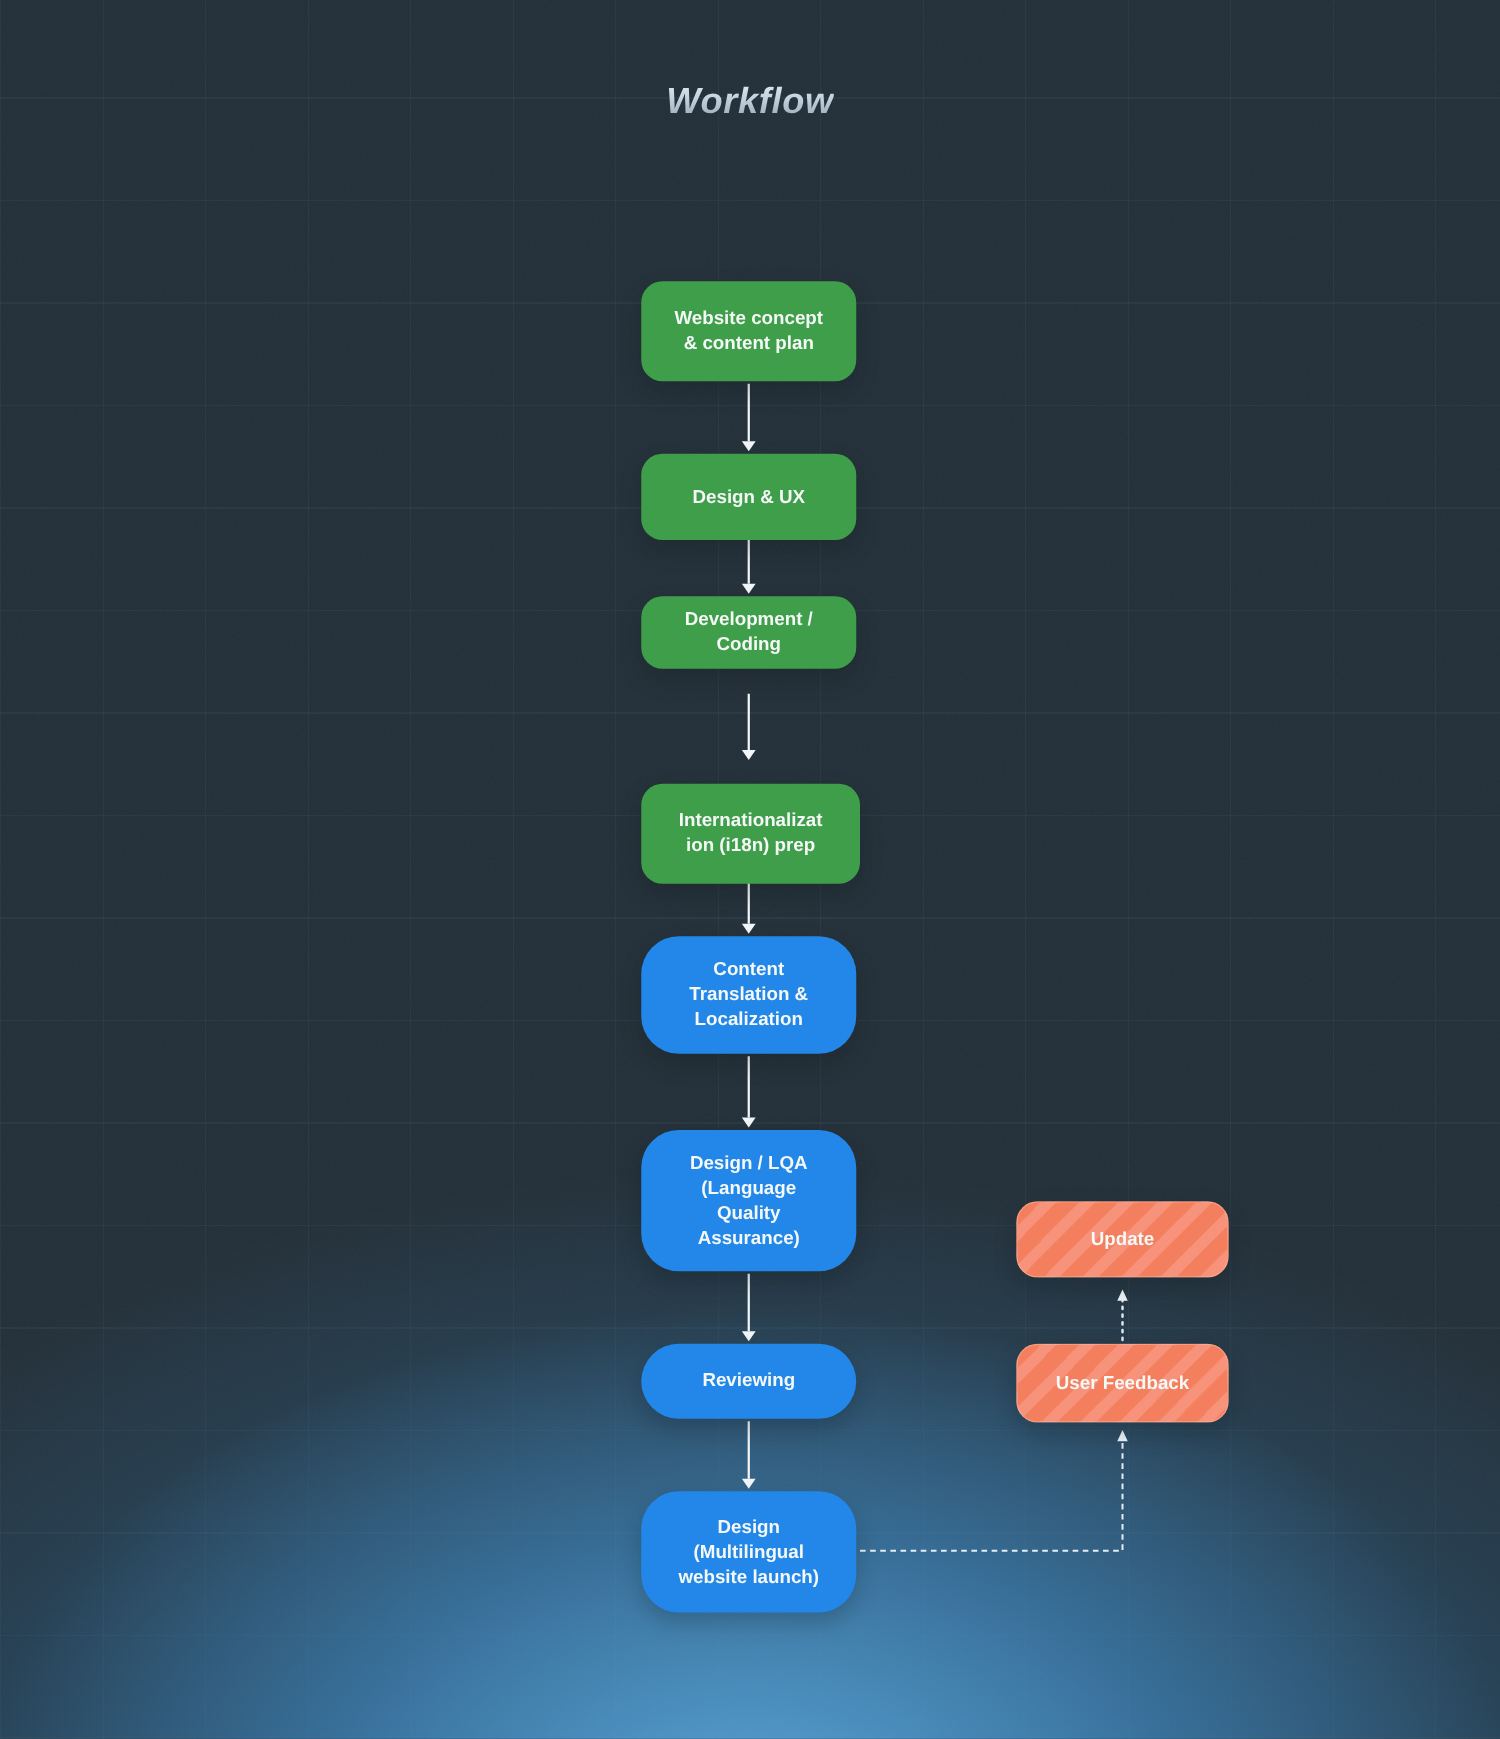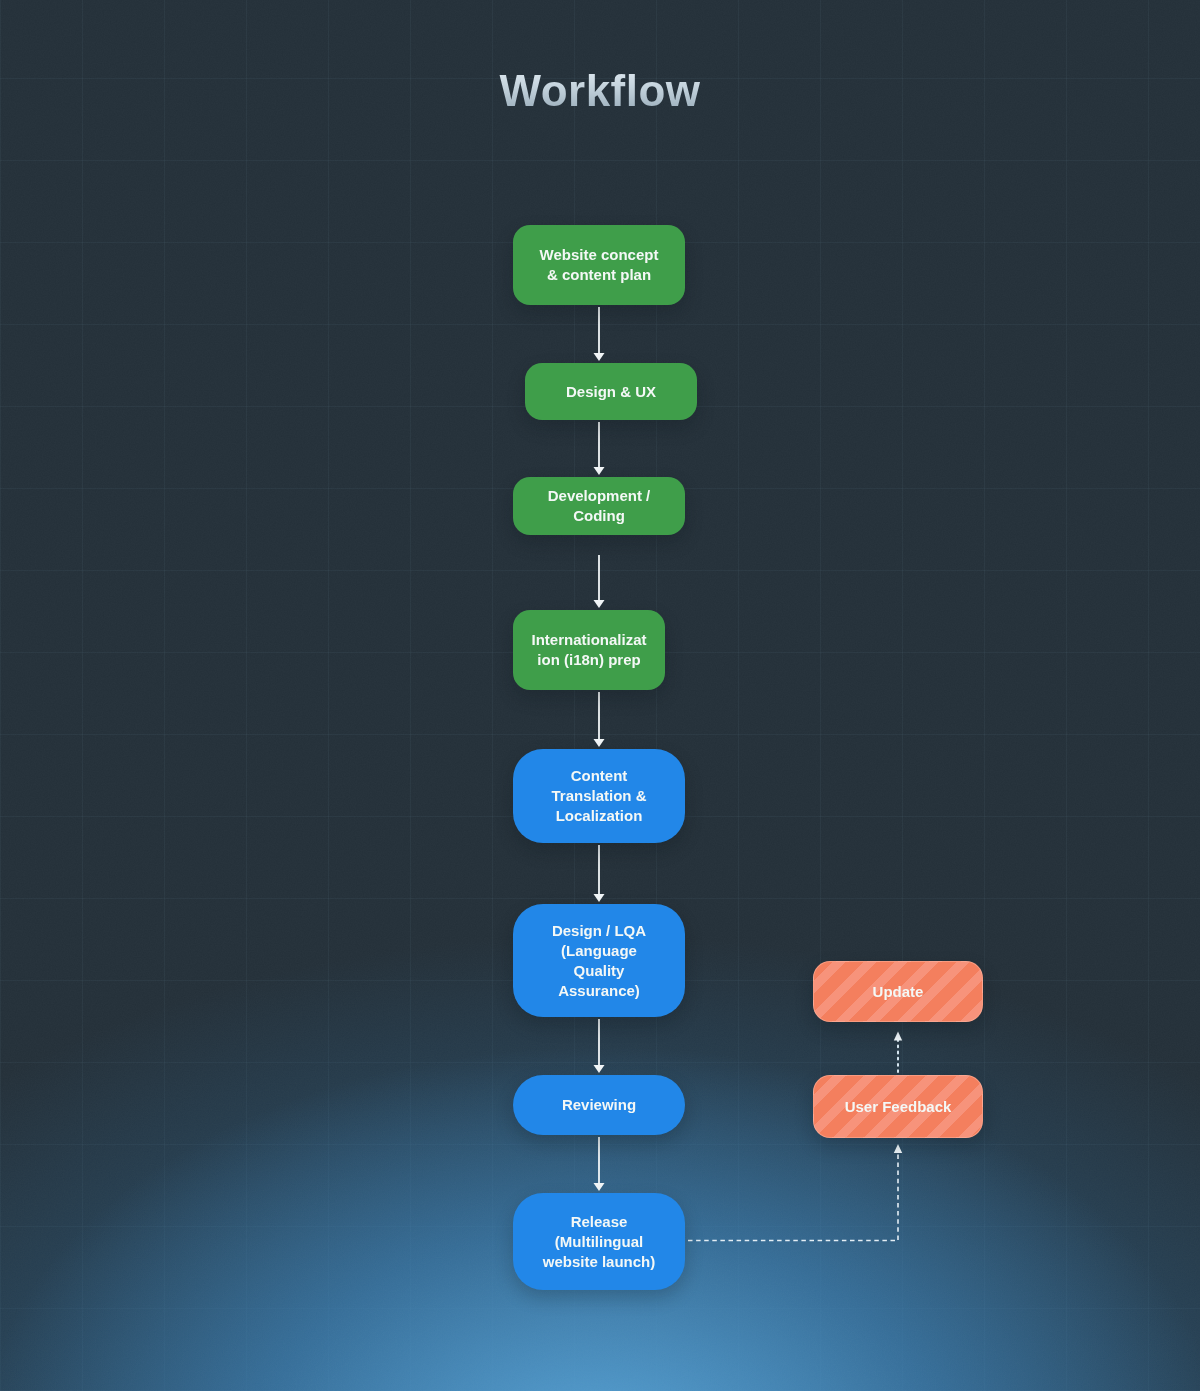--- a/index.html
+++ b/index.html
@@ -22,25 +22,26 @@
   }
   .title-wrap {
     position: absolute; top: 62px; left: 0; width: 100%;
     text-align: center; line-height: 1.32; letter-spacing: 0.5px;
   }
   .title-line1 {
     font-size: 41px; font-weight: 700; color: #f6fafc;
     text-shadow: 0 2px 6px rgba(0,0,0,0.25);
   }
   .title-line2 {
-    font-size: 44px; font-weight: 700;
+    font-size: 29px; font-weight: 700;
     background: linear-gradient(180deg, #eaf2f8 0%, #c2d1db 45%, #8ca1b0 100%);
     -webkit-background-clip: text; background-clip: text;
     -webkit-text-fill-color: transparent; color: transparent;
     display: inline-block;
+    font-style: italic;
   }
   .node {
     position: absolute;
     display: flex; align-items: center; justify-content: center;
     text-align: center;
     border-radius: 17px;
     color: #f4f8f6;
     font-size: 15px; font-weight: 600; line-height: 20px;
     white-space: pre-line;
     box-shadow: 0 8px 18px rgba(10,18,24,0.22);
@@ -92,31 +93,31 @@
     <polygon points="893.8,1040.5 902.2,1040.5 898,1031.5" fill="#eef5f9"></polygon>
   </g>
   <g>
     <path d="M 688 1240.5 L 898 1240.5 L 898 1153" fill="none" stroke="#e4eef5" stroke-width="1.6" stroke-dasharray="4.5 3.6"></path>
     <polygon points="893.8,1153 902.2,1153 898,1144" fill="#eef5f9"></polygon>
   </g>
 </svg>
 
 <div class="node node-green" style="left:513px; top:225px;  width:172px; height:80px;">Website concept
 &amp; content plan</div>
-<div class="node node-green" style="left:513px; top:363px;  width:172px; height:57px;margin-left:12px;">Design &amp; UX</div>
+<div class="node node-green" style="left:513px; top:363px;  width:172px; height:69px;">Design &amp; UX</div>
 <div class="node node-green" style="left:513px; top:477px;  width:172px; height:58px;">Development /
 Coding</div>
-<div class="node node-green" style="left:513px; top:610px;  width:152px; height:80px;">Internationalizat
+<div class="node node-green" style="left:513px; top:627px;  width:175px; height:80px;">Internationalizat
 ion (i18n) prep</div>
 <div class="node node-blue" style="left:513px; top:749px;  width:172px; height:94px;">Content
 Translation &amp;
 Localization</div>
 <div class="node node-blue" style="left:513px; top:904px;  width:172px; height:113px;">Design / LQA
 (Language
 Quality
 Assurance)</div>
 <div class="node node-blue" style="left:513px; top:1075px; width:172px; height:60px;">Reviewing</div>
-<div class="node node-blue" style="left:513px; top:1193px; width:172px; height:97px;">Release
+<div class="node node-blue" style="left:513px; top:1193px; width:172px; height:97px;">Design
 (Multilingual
 website launch)</div>
 
 <div class="node node-orange" style="left:813px; top:961px;  width:170px; height:61px;">Update</div>
 <div class="node node-orange" style="left:813px; top:1075px; width:170px; height:63px;">User Feedback</div>
 
 </body></html>

